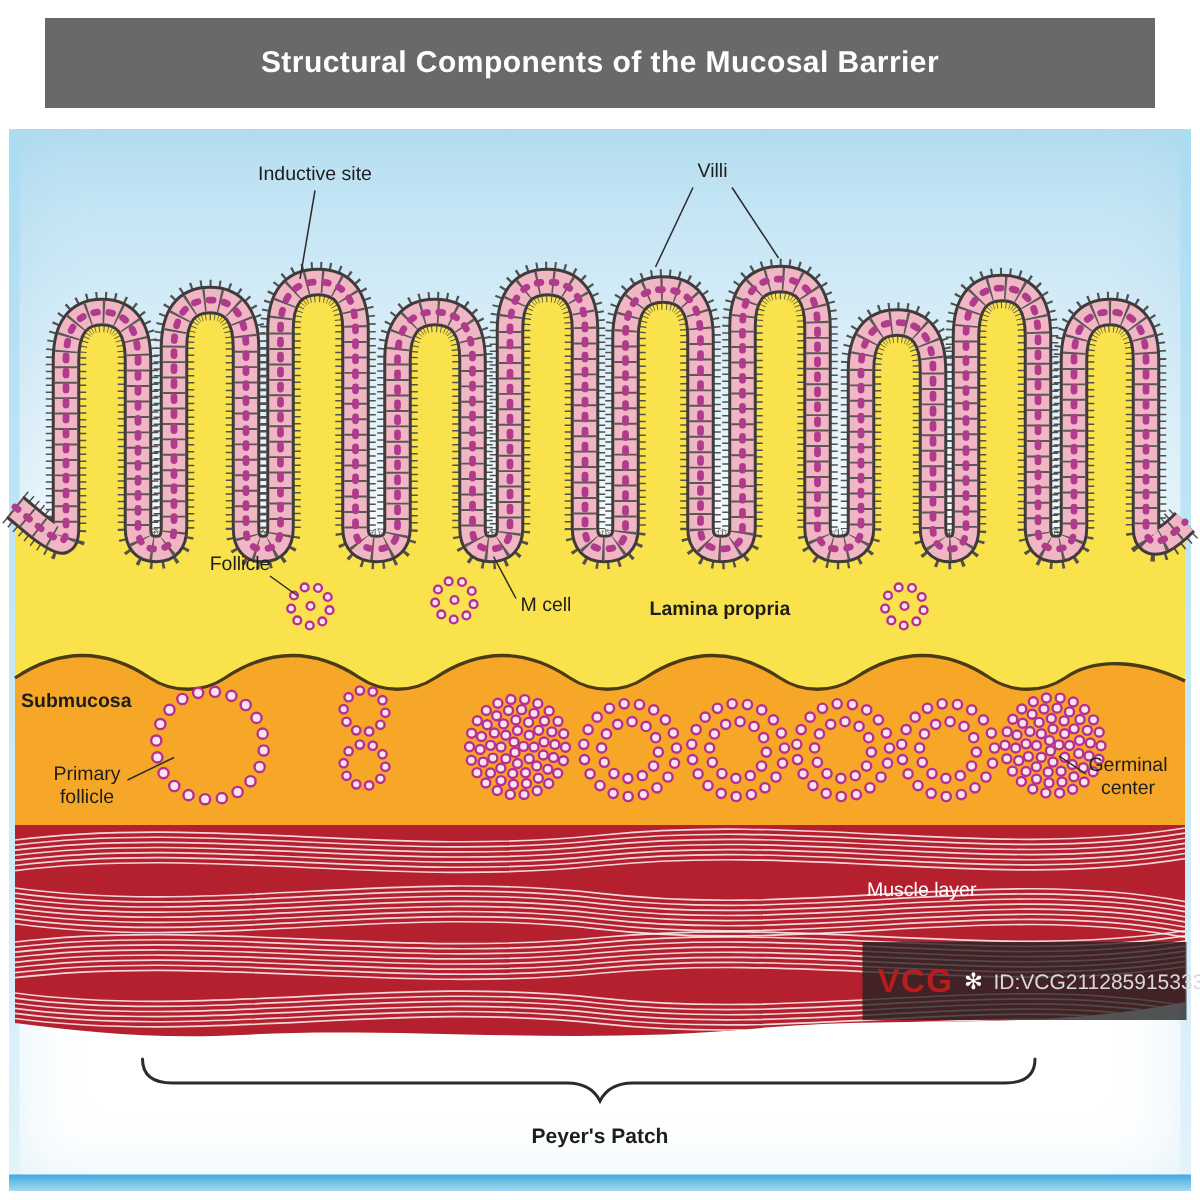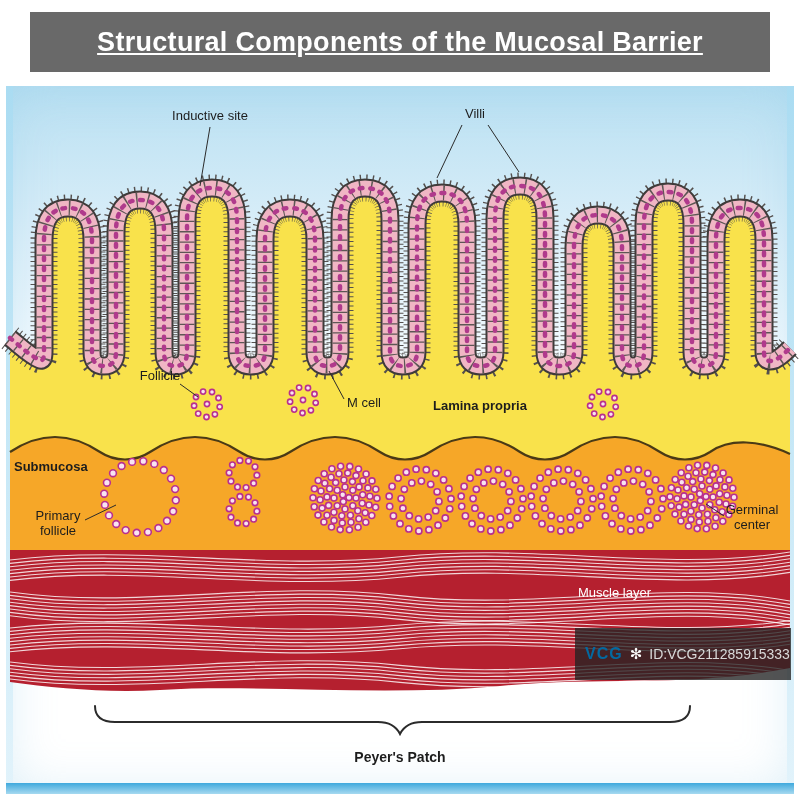--- a/index.html
+++ b/index.html
@@ -6,21 +6,21 @@
   .page {
     position:relative; width:800px; height:800px; overflow:hidden;
     font-family:"Liberation Sans", sans-serif; background:#ffffff;
   }
   
   .header-bar {
     position:absolute; left:30px; right:30px; top:12px; height:60px;
     background:#696969; display:flex; align-items:center; justify-content:center;
   }
   .header-bar h1 {
-    margin:0; color:#ffffff; font-size:27px; font-weight:bold; letter-spacing:.3px;text-decoration:underline;
+    margin:0; color:#ffffff; font-size:20px; font-weight:bold; letter-spacing:.3px;
   }
   
   .canvas-bg {
     position:absolute; left:6px; right:6px; top:86px; bottom:6px;
     background:linear-gradient(180deg,#b9e0f2 0%, #dceff9 22%, #f4fbfe 40%, #ffffff 58%, #ffffff 100%);
     box-shadow: inset 0 0 50px rgba(130,195,230,.30);
   }
   .side-strip { position:absolute; top:86px; bottom:6px; width:7px;
     background:linear-gradient(180deg,#aadcf2,#e2f3fb); }
   .side-strip.left { left:6px; } .side-strip.right { right:6px; }
@@ -52,21 +52,21 @@
   .dot { fill:#f9e4f1; stroke:#b92f8e; stroke-width:1.6; }
 
   .brace { fill:none; stroke:#2b2b2b; stroke-width:2; stroke-linecap:round; }
 
   
   .watermark {
     position:absolute; left:575px; top:628px; width:216px; height:52px;
     background:rgba(35,35,35,.78); display:flex; align-items:center; gap:7px;
     padding:0 10px; box-sizing:border-box;
   }
-  .wm-logo { color:#0369a1; font-weight:bold; font-size:16px; letter-spacing:1px; }
+  .wm-logo { color:#b91c1c; font-weight:bold; font-size:22px; letter-spacing:1px; }
   .wm-flower { color:#ffffff; font-size:15px; }
   .wm-id { color:#d9d9d9; font-size:14px; white-space:nowrap; }
 </style>
 </head>
 <body>
 
 <div class="page">
 
   <div class="canvas-bg"></div>
   <div class="side-strip left"></div>

